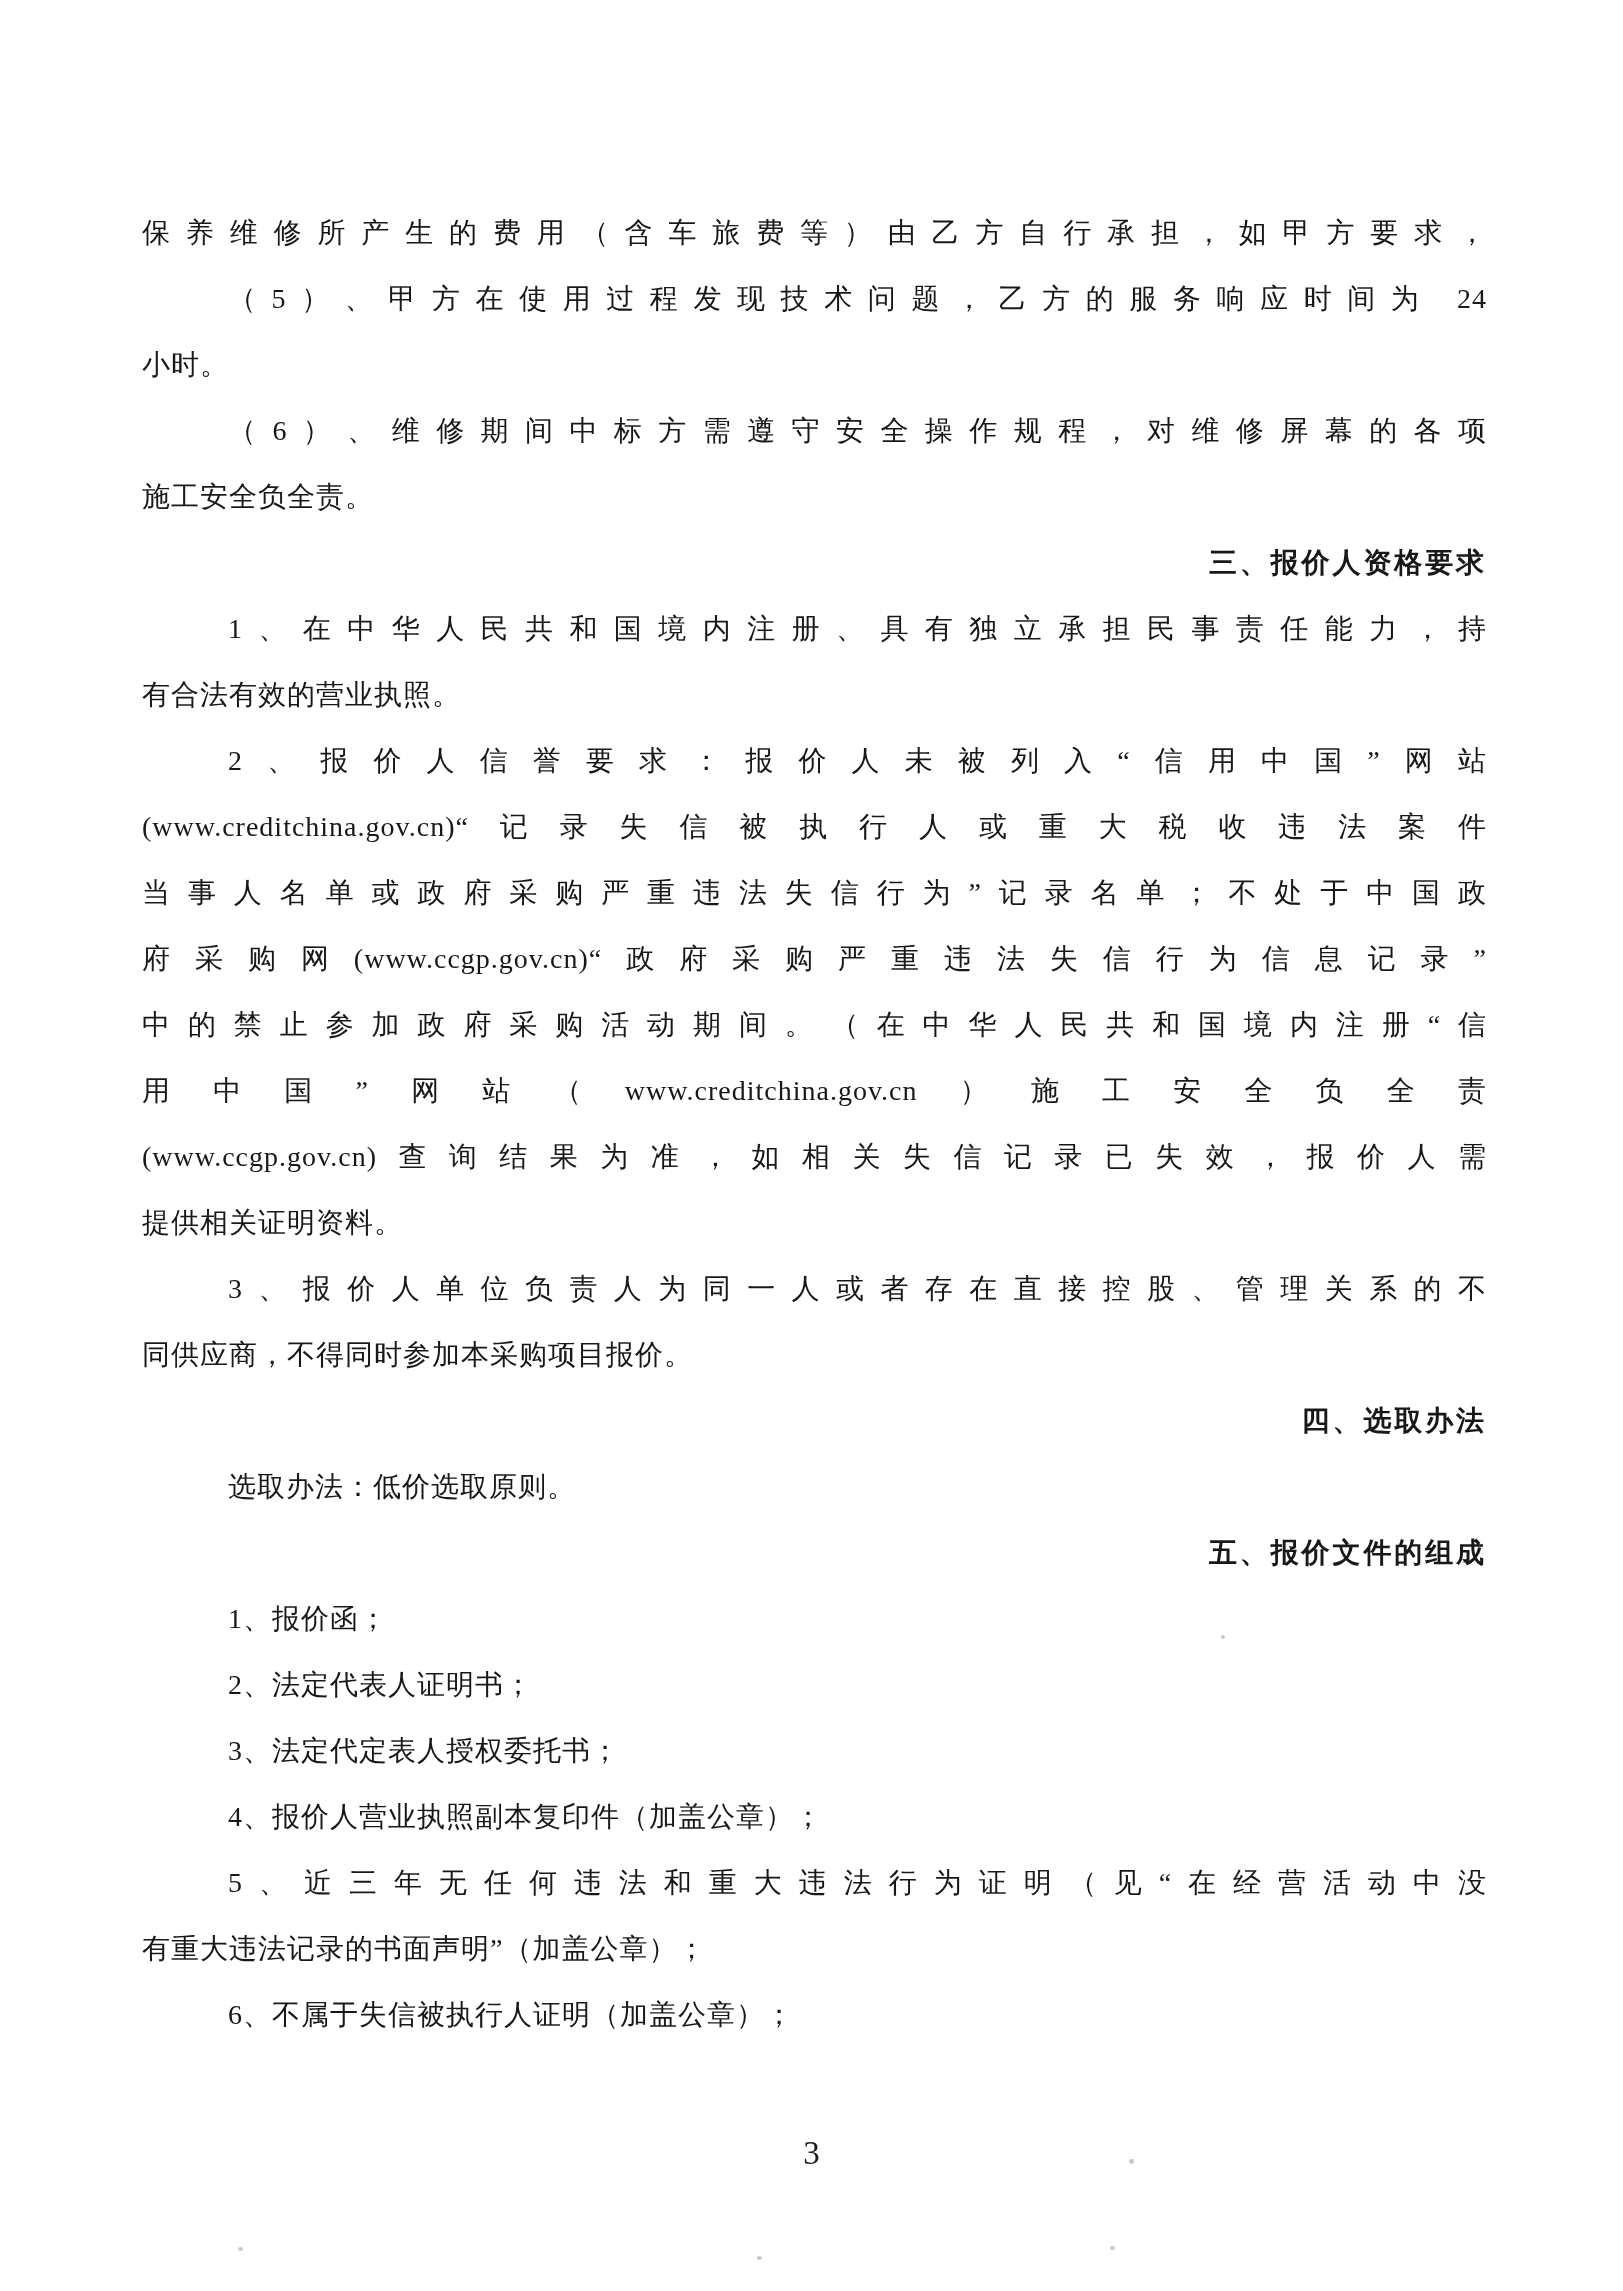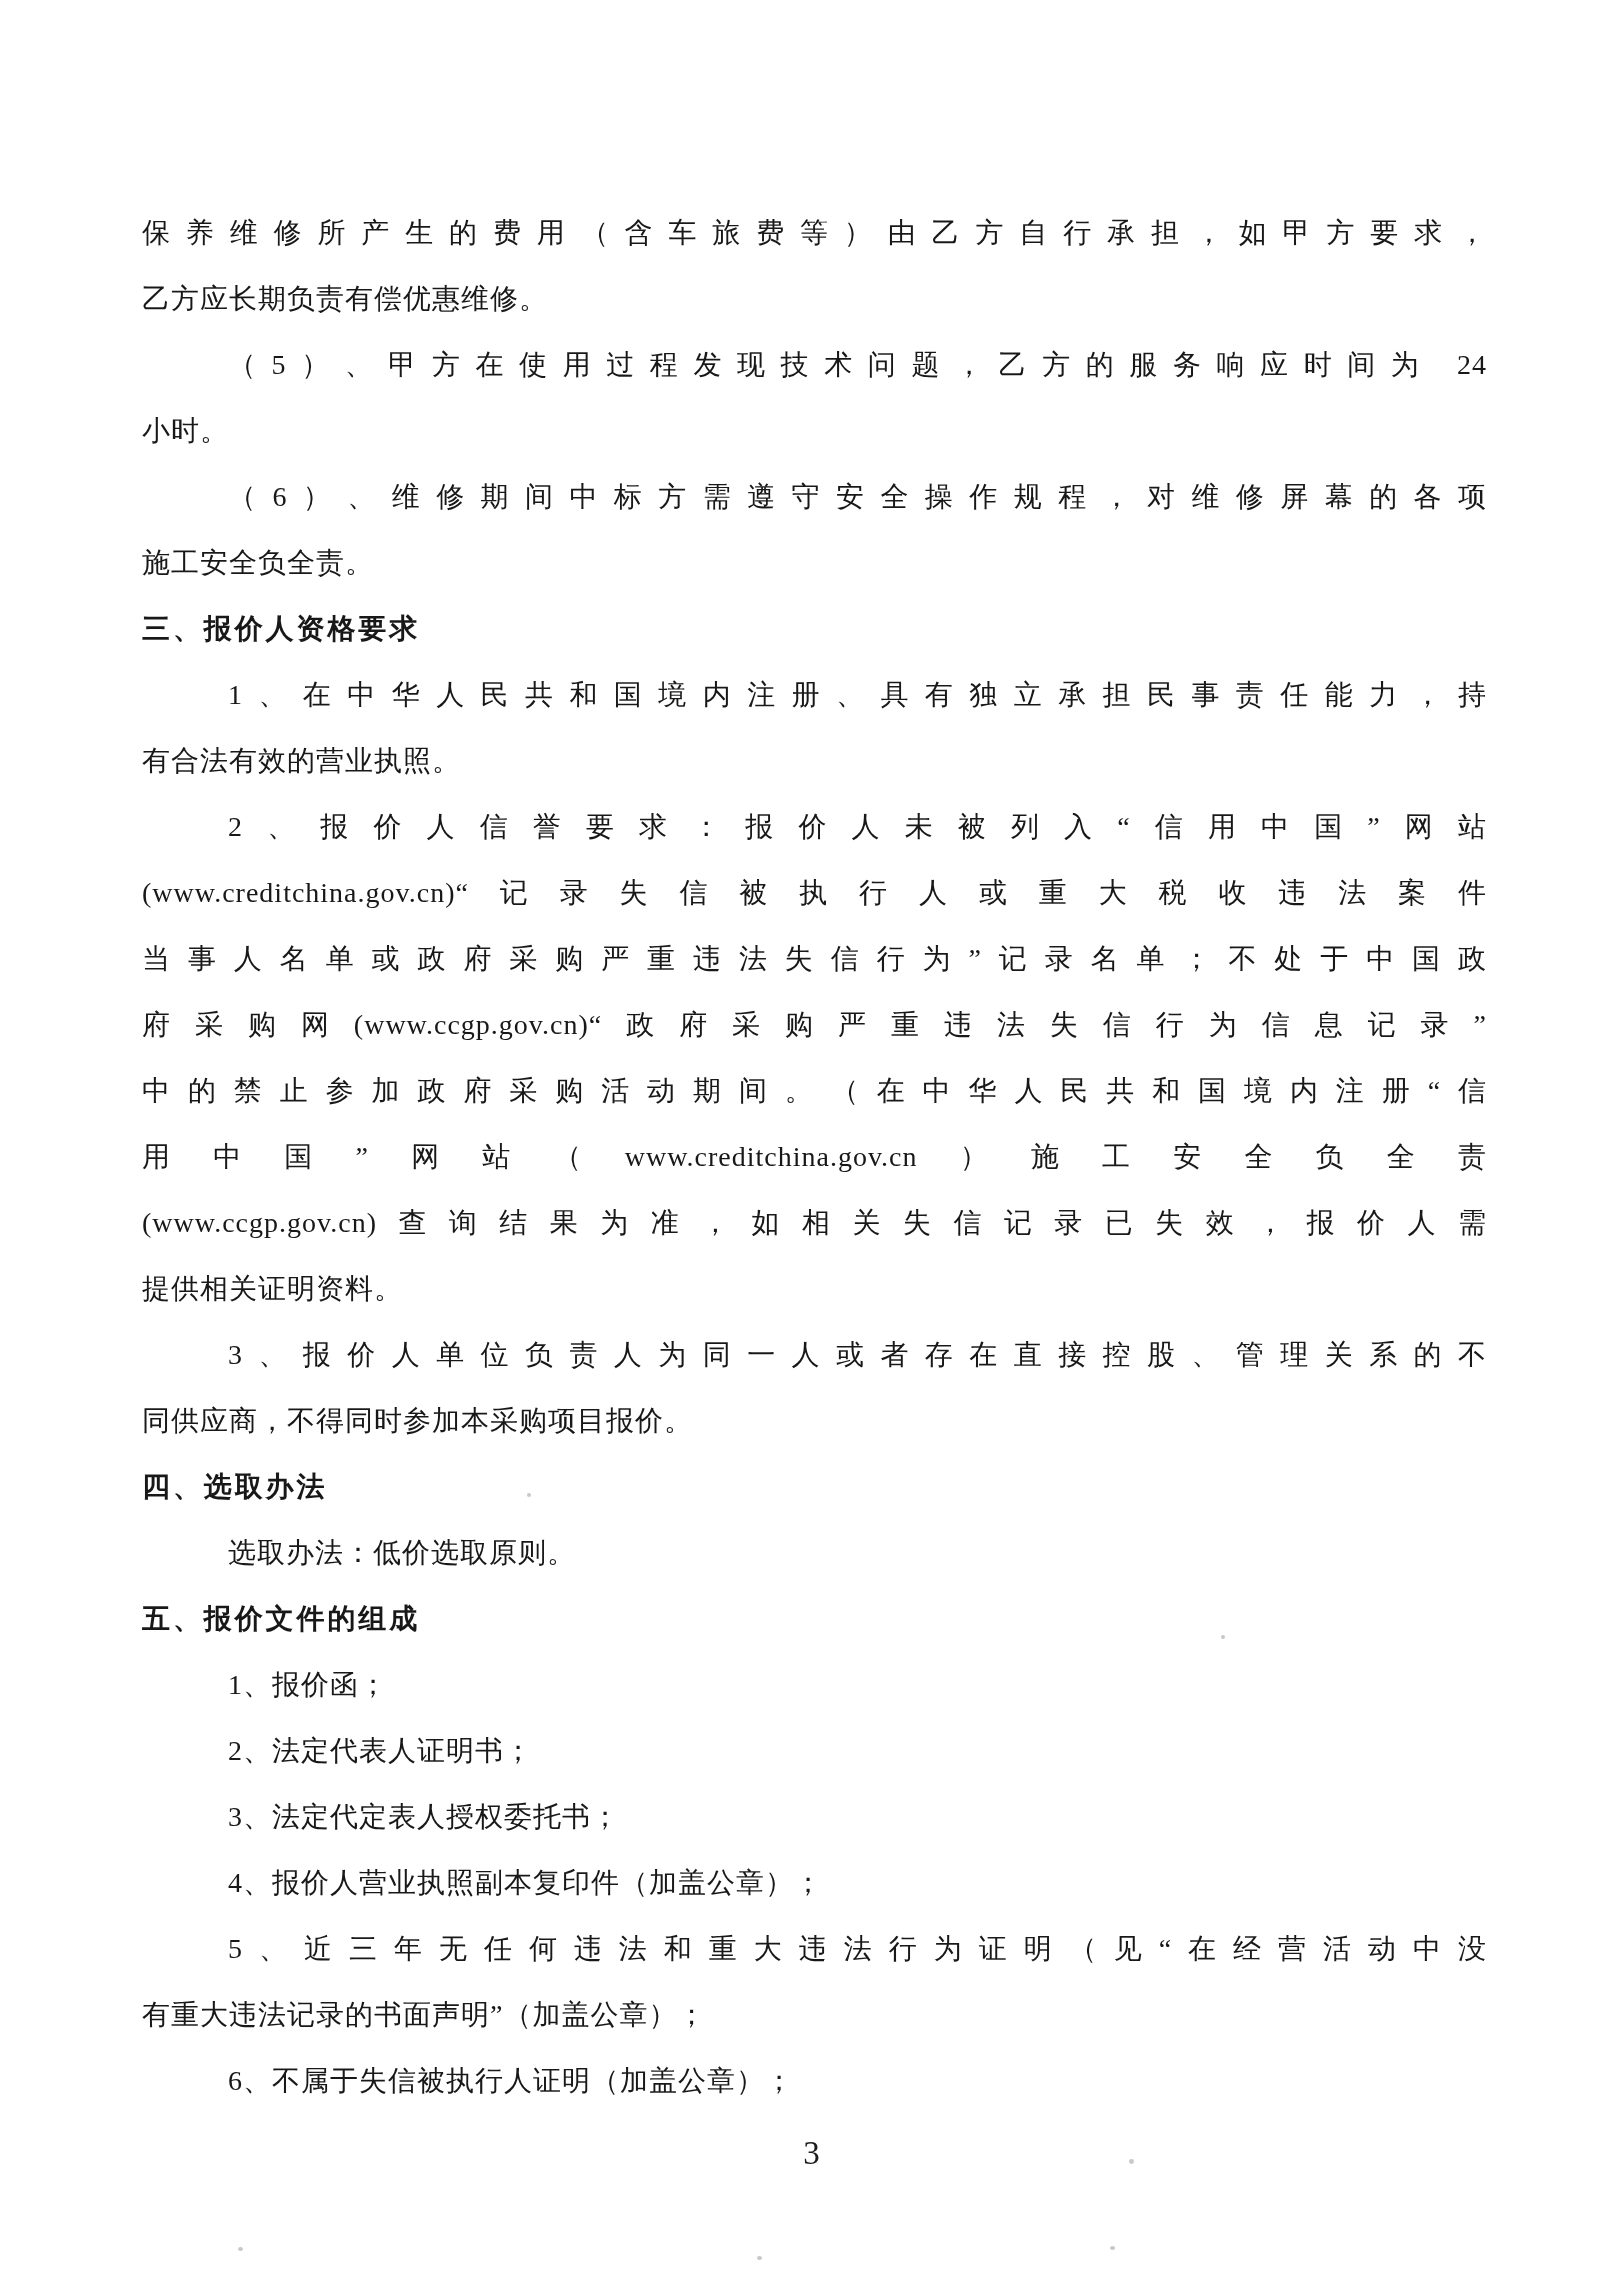--- a/index.html
+++ b/index.html
@@ -32,20 +32,21 @@
   .line.justify {
     text-align: justify;
     text-align-last: justify;
   }
   .line.indent {
     text-indent: 86px;
   }
   .line.heading {
     font-weight: bold;
     letter-spacing: 2.9px;
+    text-align: right;
   }
   .page-number {
     position: absolute;
     left: 0;
     right: 0;
     top: 2135px;
     text-align: center;
     font-size: 33px;
     color: #1c1c1c;
   }
@@ -63,21 +64,20 @@
   .speck.s5 { left: 1110px; top: 2246px; width: 4.9px; height: 3.9px; }
   .speck.s6 { left: 1221px; top: 1635px; width: 3.9px; height: 3.9px; }
 </style>
 </head>
 <body>
 
 <div class="page">
 
   <div class="doc-body">
       <div class="line justify">保养维修所产生的费用（含车旅费等）由乙方自行承担，如甲方要求，</div>
-      <div class="line">乙方应长期负责有偿优惠维修。</div>
       <div class="line justify indent">（5）、甲方在使用过程发现技术问题，乙方的服务响应时间为 24</div>
       <div class="line">小时。</div>
       <div class="line justify indent">（6）、维修期间中标方需遵守安全操作规程，对维修屏幕的各项</div>
       <div class="line">施工安全负全责。</div>
       <div class="line heading">三、报价人资格要求</div>
       <div class="line justify indent">1、在中华人民共和国境内注册、具有独立承担民事责任能力，持</div>
       <div class="line">有合法有效的营业执照。</div>
       <div class="line justify indent">2、报价人信誉要求：报价人未被列入“信用中国”网站</div>
       <div class="line justify">(www.creditchina.gov.cn)“记录失信被执行人或重大税收违法案件</div>
       <div class="line justify">当事人名单或政府采购严重违法失信行为”记录名单；不处于中国政</div>

